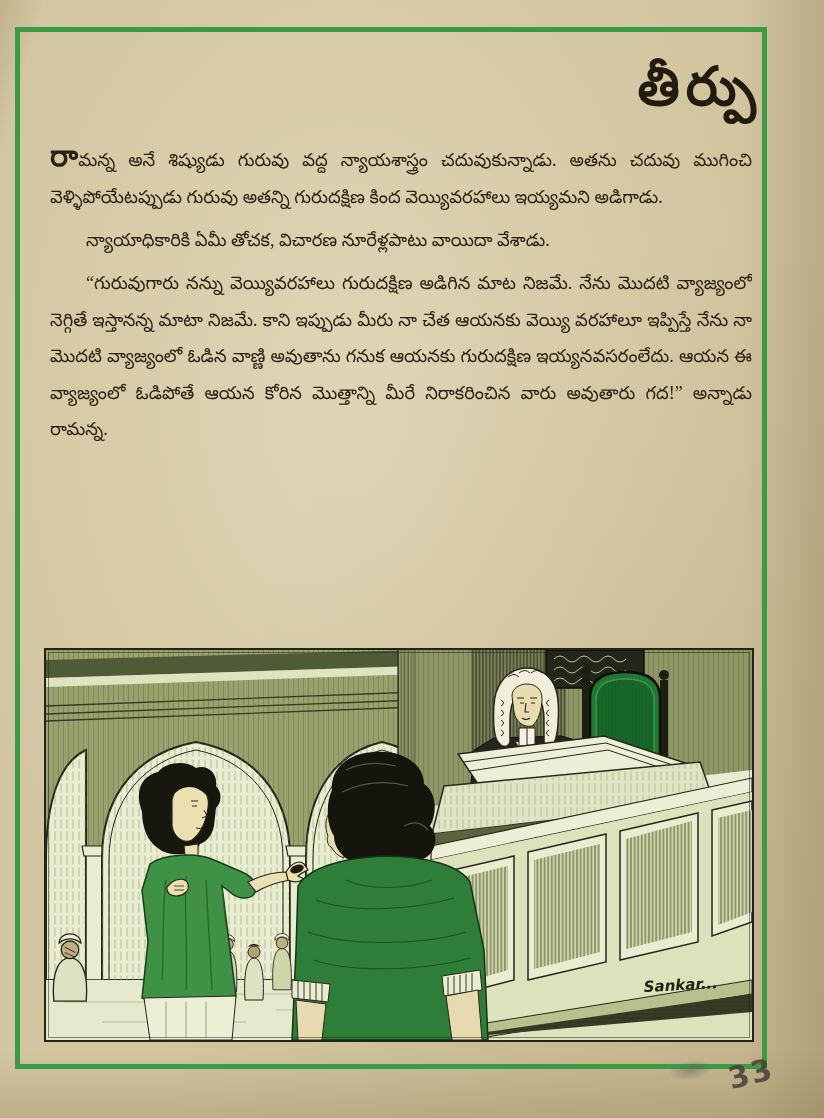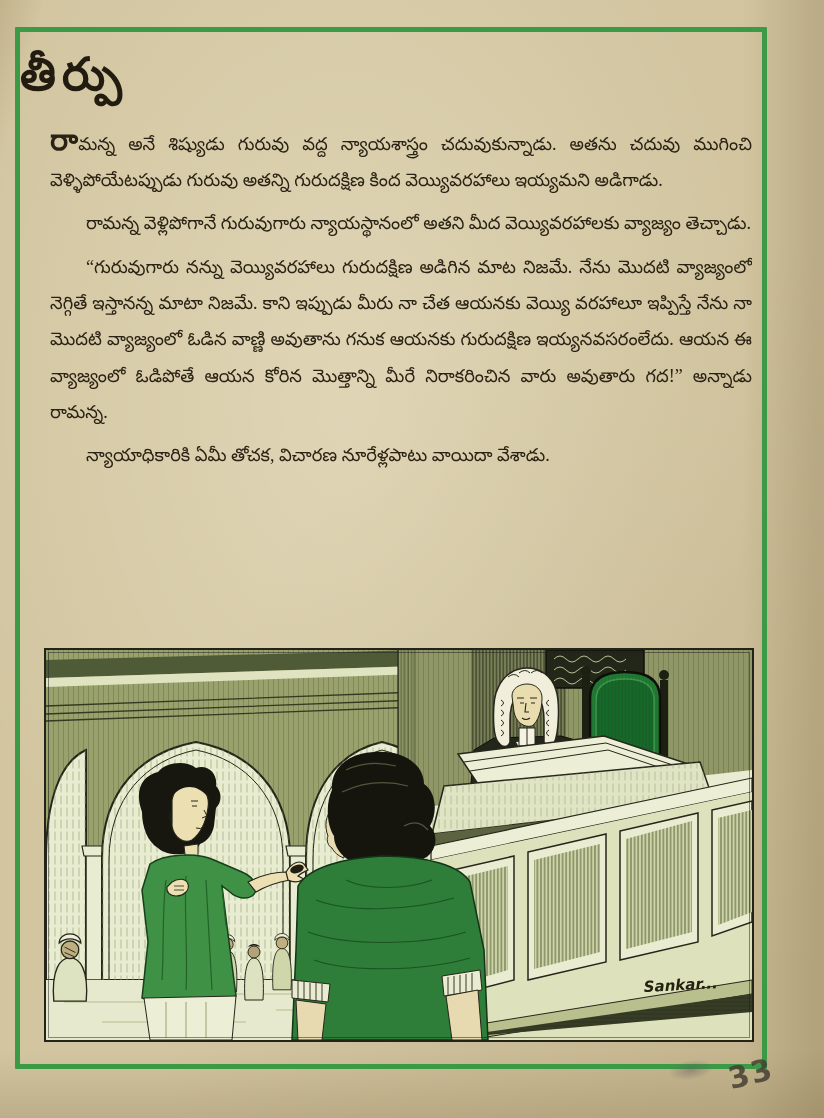--- a/index.html
+++ b/index.html
@@ -12,22 +12,22 @@
       linear-gradient(to bottom, rgba(0,0,0,0) 94%, rgba(104,84,46,.20) 100%),
       linear-gradient(105deg, rgba(120,96,52,.18) 0%, rgba(0,0,0,0) 4%),
       radial-gradient(ellipse at 42% 36%, rgba(255,251,232,.30), rgba(0,0,0,0) 62%),
       radial-gradient(ellipse at 88% 92%, rgba(118,90,42,.14), rgba(0,0,0,0) 55%);
   }
   .frame{
     position:absolute;left:15px;top:27px;width:742px;height:1032px;
     border:5px solid #3b9a46;border-radius:1px;
   }
   .title{
-    margin:18px 0 0 0;text-align:left;
-    font-size:46px;line-height:1.1;font-weight:bold;color:#221c10;
+    margin:26px 0 0 0;text-align:right;
+    font-size:54px;line-height:1.1;font-weight:bold;color:#221c10;
     letter-spacing:6px;
   }
   .story{
     margin:24px 10px 0 30px;height:474px;overflow:hidden;
     font-size:18px;line-height:2.02;color:#2a2214;text-align:justify;
   }
   .story p{margin:0 0 7px 0;}
   .story p.indent{text-indent:36px;}
   .dropcap{font-size:30px;font-weight:bold;line-height:1;}
   .illustration{
@@ -51,23 +51,22 @@
 </head>
 <body>
 
 <div class="paper">
   <div class="frame">
 
     <h1 class="title">తీర్పు</h1>
 
     <div class="story">
       <p><span class="dropcap">రా</span><span>మన్న అనే శిష్యుడు గురువు వద్ద న్యాయశాస్త్రం చదువుకున్నాడు. అతను చదువు ముగించి వెళ్ళిపోయేటప్పుడు గురువు అతన్ని గురుదక్షిణ కింద వెయ్యివరహాలు ఇయ్యమని అడిగాడు.</span></p>
-      <p class="indent">రామన్న వెళ్లిపోగానే గురువుగారు న్యాయస్థానంలో అతని మీద వెయ్యివరహాలకు వ్యాజ్యం తెచ్చాడు.</p>
+      <p class="indent">న్యాయాధికారికి ఏమీ తోచక, విచారణ నూరేళ్లపాటు వాయిదా వేశాడు.</p>
       <p class="indent">“గురువుగారు నన్ను వెయ్యివరహాలు గురుదక్షిణ అడిగిన మాట నిజమే. నేను మొదటి వ్యాజ్యంలో నెగ్గితే ఇస్తానన్న మాటా నిజమే. కాని ఇప్పుడు మీరు నా చేత ఆయనకు వెయ్యి వరహాలూ ఇప్పిస్తే నేను నా మొదటి వ్యాజ్యంలో ఓడిన వాణ్ణి అవుతాను గనుక ఆయనకు గురుదక్షిణ ఇయ్యనవసరంలేదు. ఆయన ఈ వ్యాజ్యంలో ఓడిపోతే ఆయన కోరిన మొత్తాన్ని మీరే నిరాకరించిన వారు అవుతారు గద!” అన్నాడు రామన్న.</p>
-      <p class="indent">న్యాయాధికారికి ఏమీ తోచక, విచారణ నూరేళ్లపాటు వాయిదా వేశాడు.</p>
 
     </div>
 
     <div class="illustration">
       <svg viewBox="0 0 706 390" xmlns="http://www.w3.org/2000/svg">
         <defs>
           <pattern id="hw" width="5" height="9" patternUnits="userSpaceOnUse">
             <path d="M2.5 0 V9" stroke="#646b44" stroke-width="0.9" opacity="0.5"></path>
           </pattern>
           <pattern id="hp" width="3.6" height="10" patternUnits="userSpaceOnUse">

